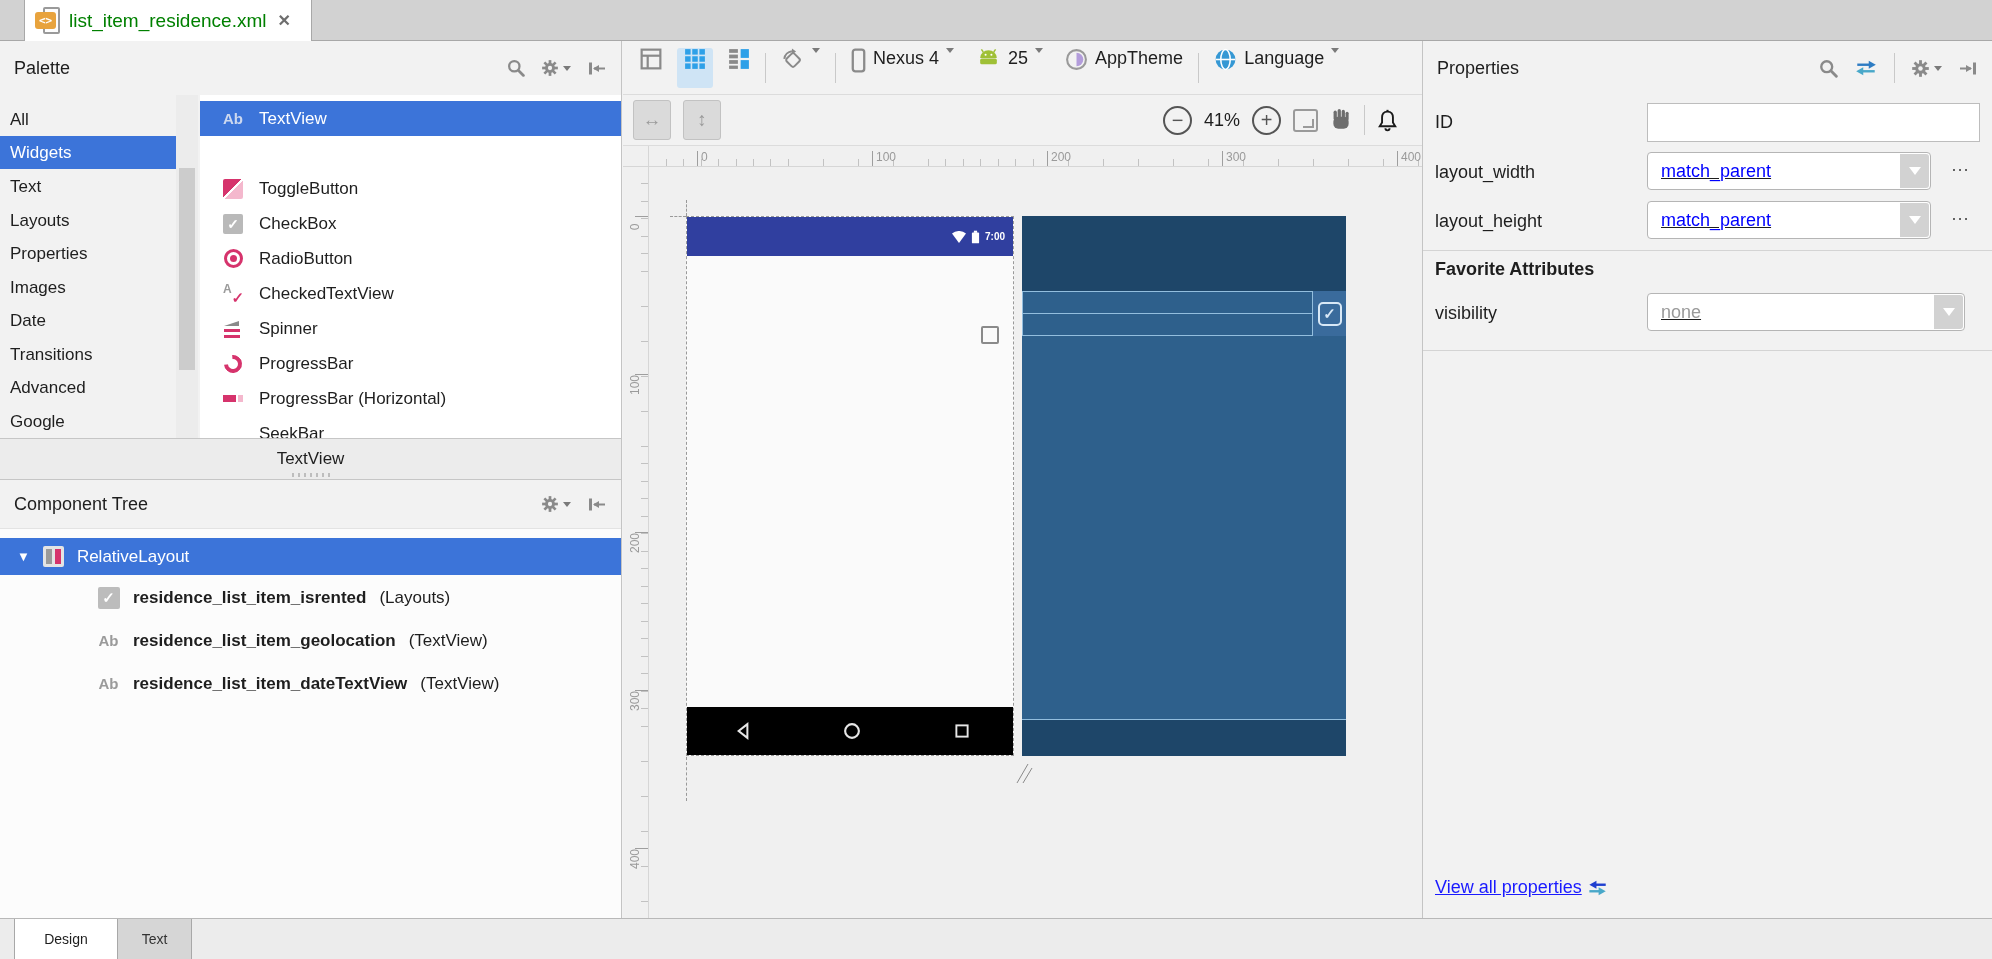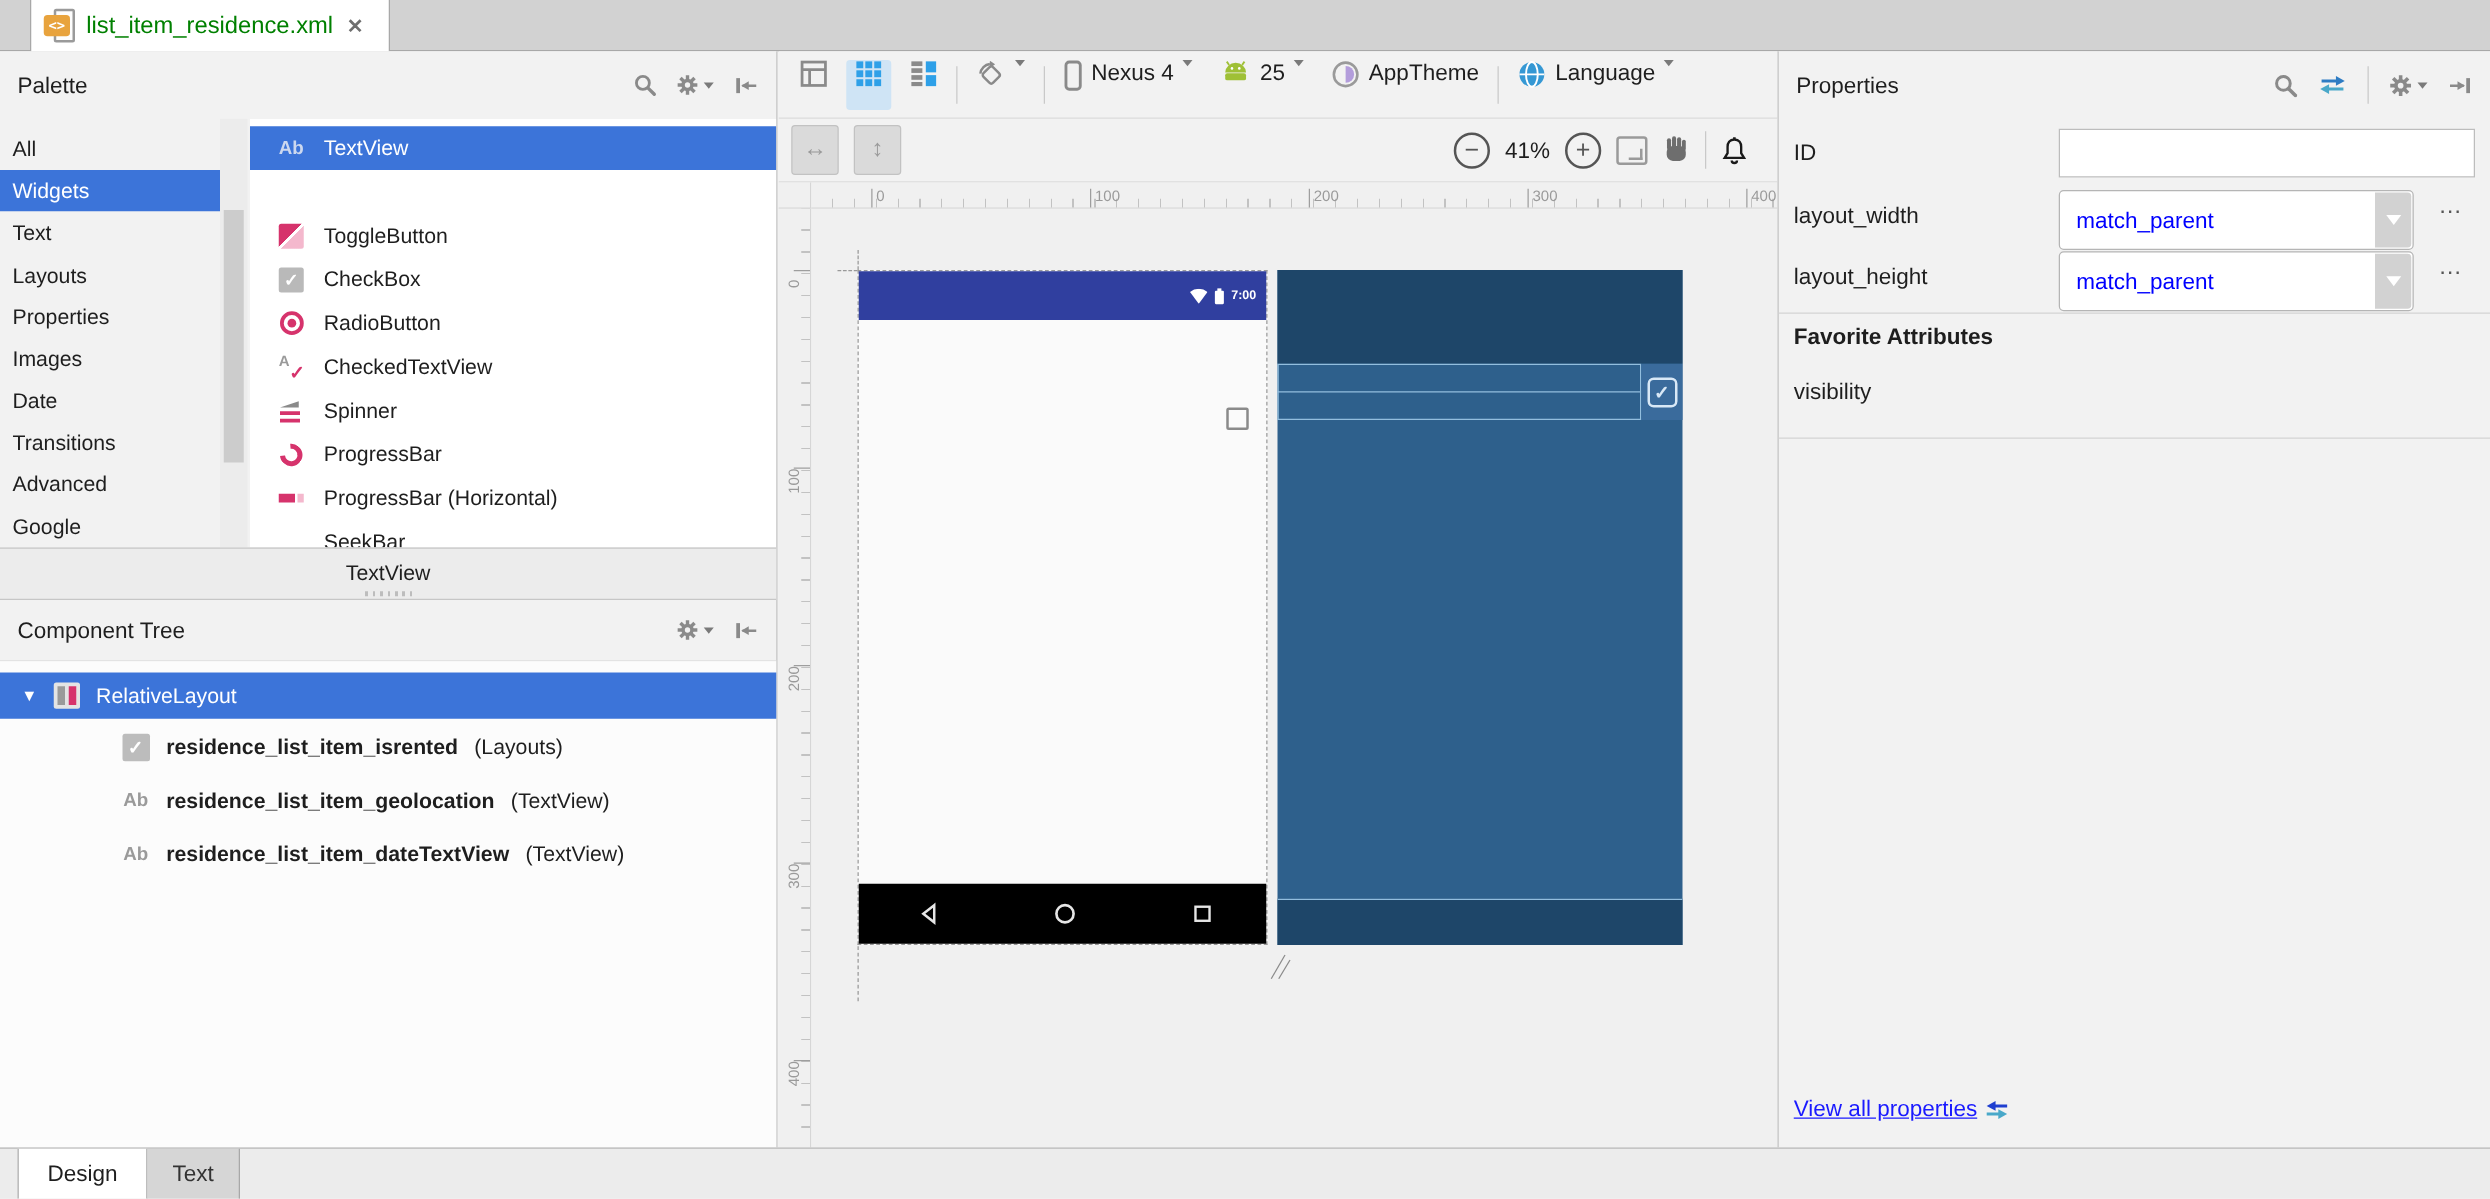--- a/index.html
+++ b/index.html
@@ -119,33 +119,33 @@
 .bp-row1 { position:absolute; top:75px; left:0; width:291px; height:23px; border:1px solid #93bede; }
 .bp-row2 { position:absolute; top:97px; left:0; width:291px; height:23px; border:1px solid #93bede; border-top:none; }
 .bp-cbcell { position:absolute; top:75px; left:291px; width:33px; height:45px; background:#3a6b9c; display:flex; align-items:center; justify-content:center; }
 .bp-check { width:24px; height:24px; border:2px solid #d8e8f6; border-radius:5px; color:#d8e8f6; font-size:15px; font-weight:bold; display:flex; align-items:center; justify-content:center; }
 .bp-bottom { position:absolute; bottom:0; left:0; right:0; height:37px; background:#1e4669; border-top:1px solid #93bede; }
 
 
 .right-panel { position:absolute; top:41px; right:0; width:570px; bottom:41px; background:#f2f2f2; border-left:1px solid #c4c4c4; }
 .prow-label { position:absolute; left:12px; font-size:18px; }
 .id-input { position:absolute; left:224px; top:62px; width:333px; height:39px; background:#fff; border:1px solid #bdbdbd; font-size:17px; padding:0 10px; font-family:"Liberation Sans", sans-serif; }
-.combo { position:absolute; left:224px; height:48px; background:#fff; border:1px solid #b5b5b5; border-radius:4px; display:flex; align-items:center; padding-left:13px; font-size:18px; cursor:pointer; }
+.combo { position:absolute; left:224px; height:38px; background:#fff; border:1px solid #b5b5b5; border-radius:4px; display:flex; align-items:center; padding-left:13px; font-size:18px; cursor:pointer;text-decoration:underline; }
 .combo .val { color:#0000ff; }
 .combo .val.muted { color:#9a9a9a; }
 .combo-arrow { position:absolute; right:1px; top:1px; bottom:1px; width:29px; background:#d2d2d2; border-radius:0 3px 3px 0; display:flex; align-items:center; justify-content:center; }
 .combo-arrow i { width:0; height:0; border-left:6px solid transparent; border-right:6px solid transparent; border-top:8px solid #ffffff; }
 .more-btn { position:absolute; left:524px; width:26px; height:24px; color:#555; font-size:19px; line-height:14px; text-align:center; cursor:pointer; }
 .hr { position:absolute; left:0; right:0; height:1px; background:#d4d4d4; }
 .fav-header { position:absolute; left:12px; top:218px; font-size:18px; font-weight:bold; }
 .view-all { position:absolute; left:12px; top:836px; font-size:18px; color:#1a1aff; text-decoration:underline; cursor:pointer; display:flex; align-items:center; gap:3px; }
 
 
 .bottombar { position:absolute; bottom:0; left:0; right:0; height:41px; background:#ececec; border-top:1px solid #b8b8b8; }
-.btab { position:absolute; top:0; height:40px; display:flex; align-items:center; justify-content:center; font-size:18px; cursor:pointer; }
+.btab { position:absolute; top:0; height:40px; display:flex; align-items:center; justify-content:center; font-size:14px; cursor:pointer; }
 .btab.design { left:14px; width:104px; background:#fff; border-left:1px solid #a8a8a8; border-right:1px solid #a8a8a8; }
 .btab.text { left:118px; width:74px; background:#d6d6d6; border-right:1px solid #a8a8a8; color:#333; }
 
 svg { display:block; }
 </style>
 </head>
 <body>
 
 <div class="tabbar">
   <div class="tab-active">
@@ -592,20 +592,26 @@
     <span class="combo-arrow">
         <i></i>
       </span>
   </div>
   <span class="more-btn" style="top:166px">…</span>
 
   <div class="hr" style="top:209px"></div>
   <span class="fav-header">Favorite Attributes</span>
 
   <span class="prow-label" style="top:262px">visibility</span>
+  <div class="combo" style="top:252px; width:318px;">
+    <span class="val muted">none</span>
+    <span class="combo-arrow">
+        <i></i>
+      </span>
+  </div>
   <div class="hr" style="top:309px"></div>
 
   <span class="view-all">
     <span>View all properties</span>
     <svg width="24" height="18" viewBox="0 0 22 16">
         <line x1="19" y1="5" x2="8" y2="5" stroke="#1f3fd0" stroke-width="2.2"></line>
         <polygon points="4,5 10.5,1.4 10.5,8.6" fill="#1f3fd0"></polygon>
         <line x1="4" y1="11" x2="15" y2="11" stroke="#49a8c9" stroke-width="2.2"></line>
         <polygon points="19,11 12.5,7.4 12.5,14.6" fill="#49a8c9"></polygon>
       </svg>

